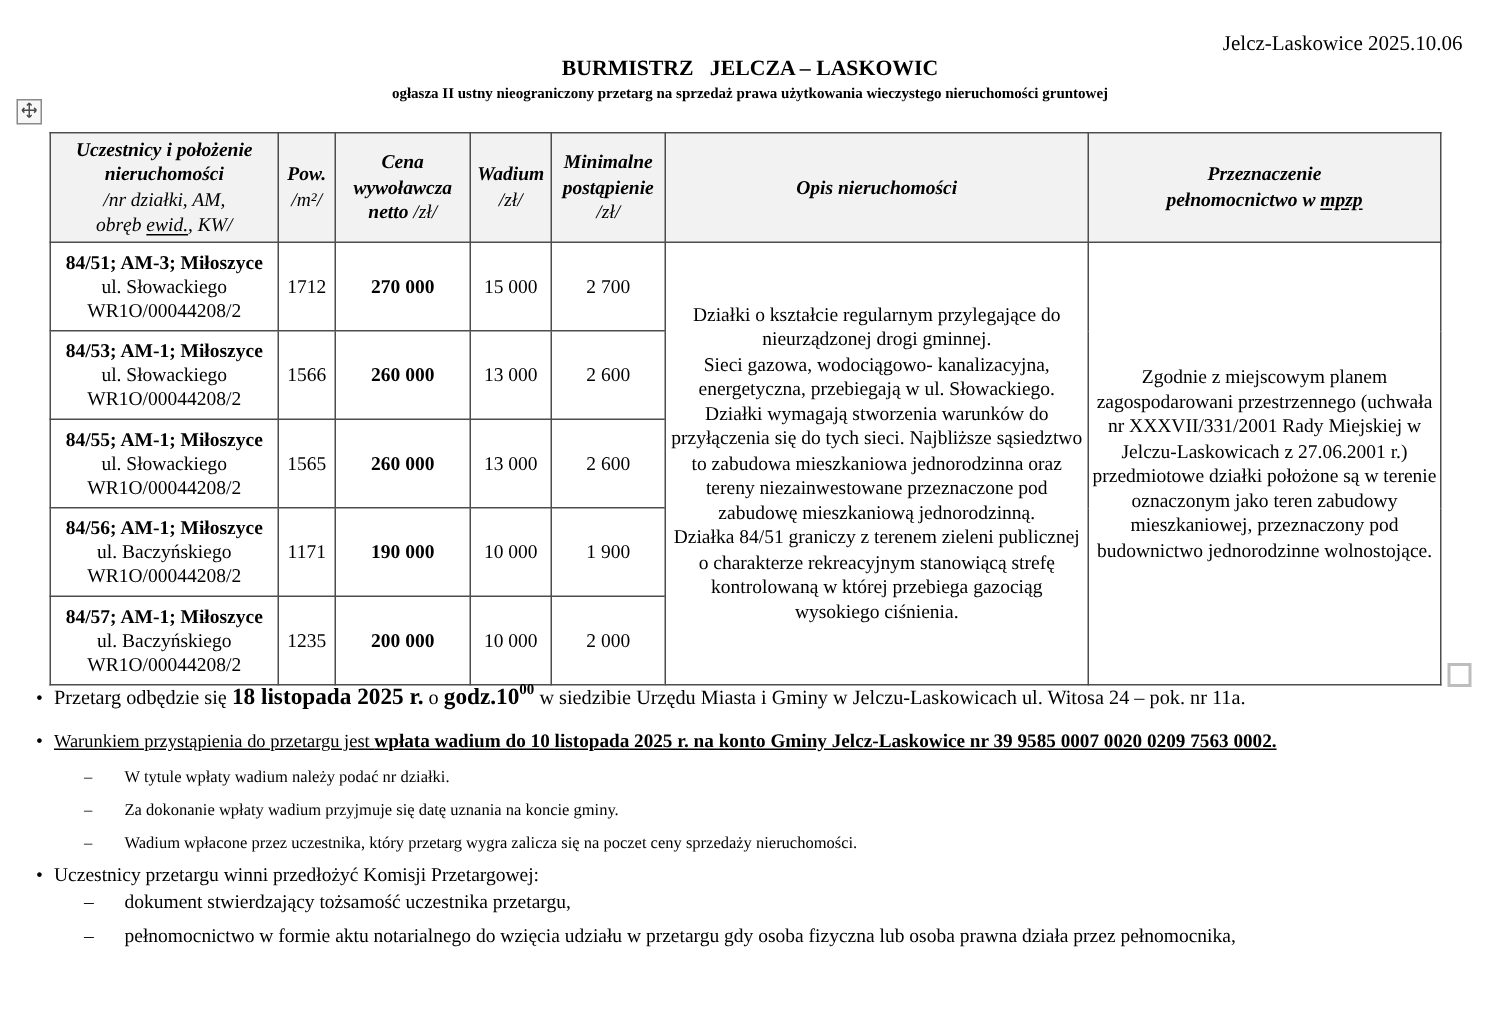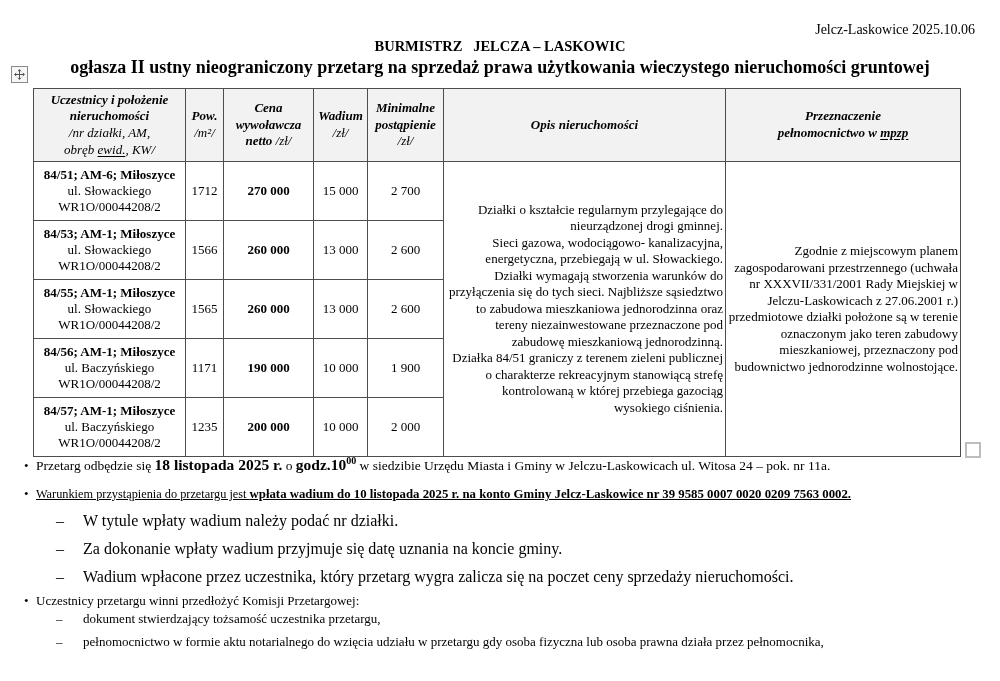--- a/index.html
+++ b/index.html
@@ -14,21 +14,21 @@
   .dateline{
     position:absolute;top:22px;right:25px;
     font-size:14px;white-space:pre-wrap;
   }
   .title1{
     position:absolute;top:38px;left:0;width:100%;
     text-align:center;font-weight:bold;font-size:14.5px;white-space:pre-wrap;
   }
   .title2{
     position:absolute;top:57px;left:0;width:100%;
-    text-align:center;font-weight:bold;font-size:18px;
+    text-align:center;font-weight:bold;font-size:10px;
   }
   .move-handle{
     position:absolute;left:11px;top:66px;width:15px;height:15px;
     border:1px solid #8a8a8a;background:#f7f7f7;
     display:flex;align-items:center;justify-content:center;
   }
   .resize-handle{
     position:absolute;left:965px;top:442px;width:12px;height:12px;
     border:2px solid #bdbdbd;background:#fff;
   }
@@ -46,21 +46,21 @@
     font-style:italic;font-weight:bold;
     font-size:13px;line-height:1.28;
     text-align:center;vertical-align:middle;
     height:70px;
   }
   th .unit{font-weight:normal;}
   td{font-size:13px;text-align:center;vertical-align:middle;height:56px;line-height:1.25;}
   td .plot-id{font-weight:bold;}
   td.price{font-weight:bold;}
   td.longtext{
-    text-align:right;vertical-align:middle;
+    text-align:center;vertical-align:middle;
     padding:4px 8px;line-height:1.27;
   }
   .sq{
     text-decoration-line:underline;
     text-decoration-style:wavy;
     text-decoration-color:#e02020;
     text-decoration-thickness:1px;
     text-underline-offset:2px;
     text-decoration:underline;
   }
@@ -71,21 +71,21 @@
   .nline{white-space:nowrap;}
   .bullet{display:inline-block;width:12px;font-size:13px;}
   .dash{display:inline-block;width:27px;padding-left:2px;}
   .sub{margin-left:30px;}
   .n1{font-size:13.5px;}
   .n1 .big{font-size:15.5px;font-weight:bold;}
   .n1 .big sup{font-size:10px;}
   .n2{margin-top:12px;font-size:12.3px;}
   .n2 .u{text-decoration:underline;}
   .n2 b{font-size:12.8px;}
-  .subgroup .sub{margin-top:10px;font-size:16px;}
+  .subgroup .sub{margin-top:10px;font-size:11px;}
   .n3{margin-top:7px;font-size:13px;}
   .sub5{margin-top:2px;font-size:13px;}
   .sub6{margin-top:7px;font-size:13px;}
 </style>
 </head>
 <body>
 
 <div class="dateline">Jelcz-Laskowice 2025.10.06</div>
 <div class="title1">BURMISTRZ   JELCZA – LASKOWIC</div>
 <div class="title2">ogłasza II ustny nieograniczony przetarg na sprzedaż prawa użytkowania wieczystego nieruchomości gruntowej</div>
@@ -135,21 +135,21 @@
       <span>Opis nieruchomości</span>
     </th>
     <th>
       <span>Przeznaczenie</span><br>
       <span>pełnomocnictwo w </span><span class="sq">mpzp</span>
     </th>
   </tr>
 
   <tr>
     <td>
-      <span class="plot-id">84/51; AM-6; Miłoszyce</span><br>
+      <span class="plot-id">84/51; AM-3; Miłoszyce</span><br>
       <span>ul. Słowackiego</span><br>
       <span>WR1O/00044208/2</span>
     </td>
     <td>1712</td>
     <td class="price">270 000</td>
     <td>15 000</td>
     <td>2 700</td>
     <td class="longtext" rowspan="5">
       <div>Działki o kształcie regularnym przylegające do nieurządzonej drogi gminnej.</div>
       <div>Sieci gazowa, wodociągowo- kanalizacyjna, energetyczna, przebiegają w ul. Słowackiego.</div>

